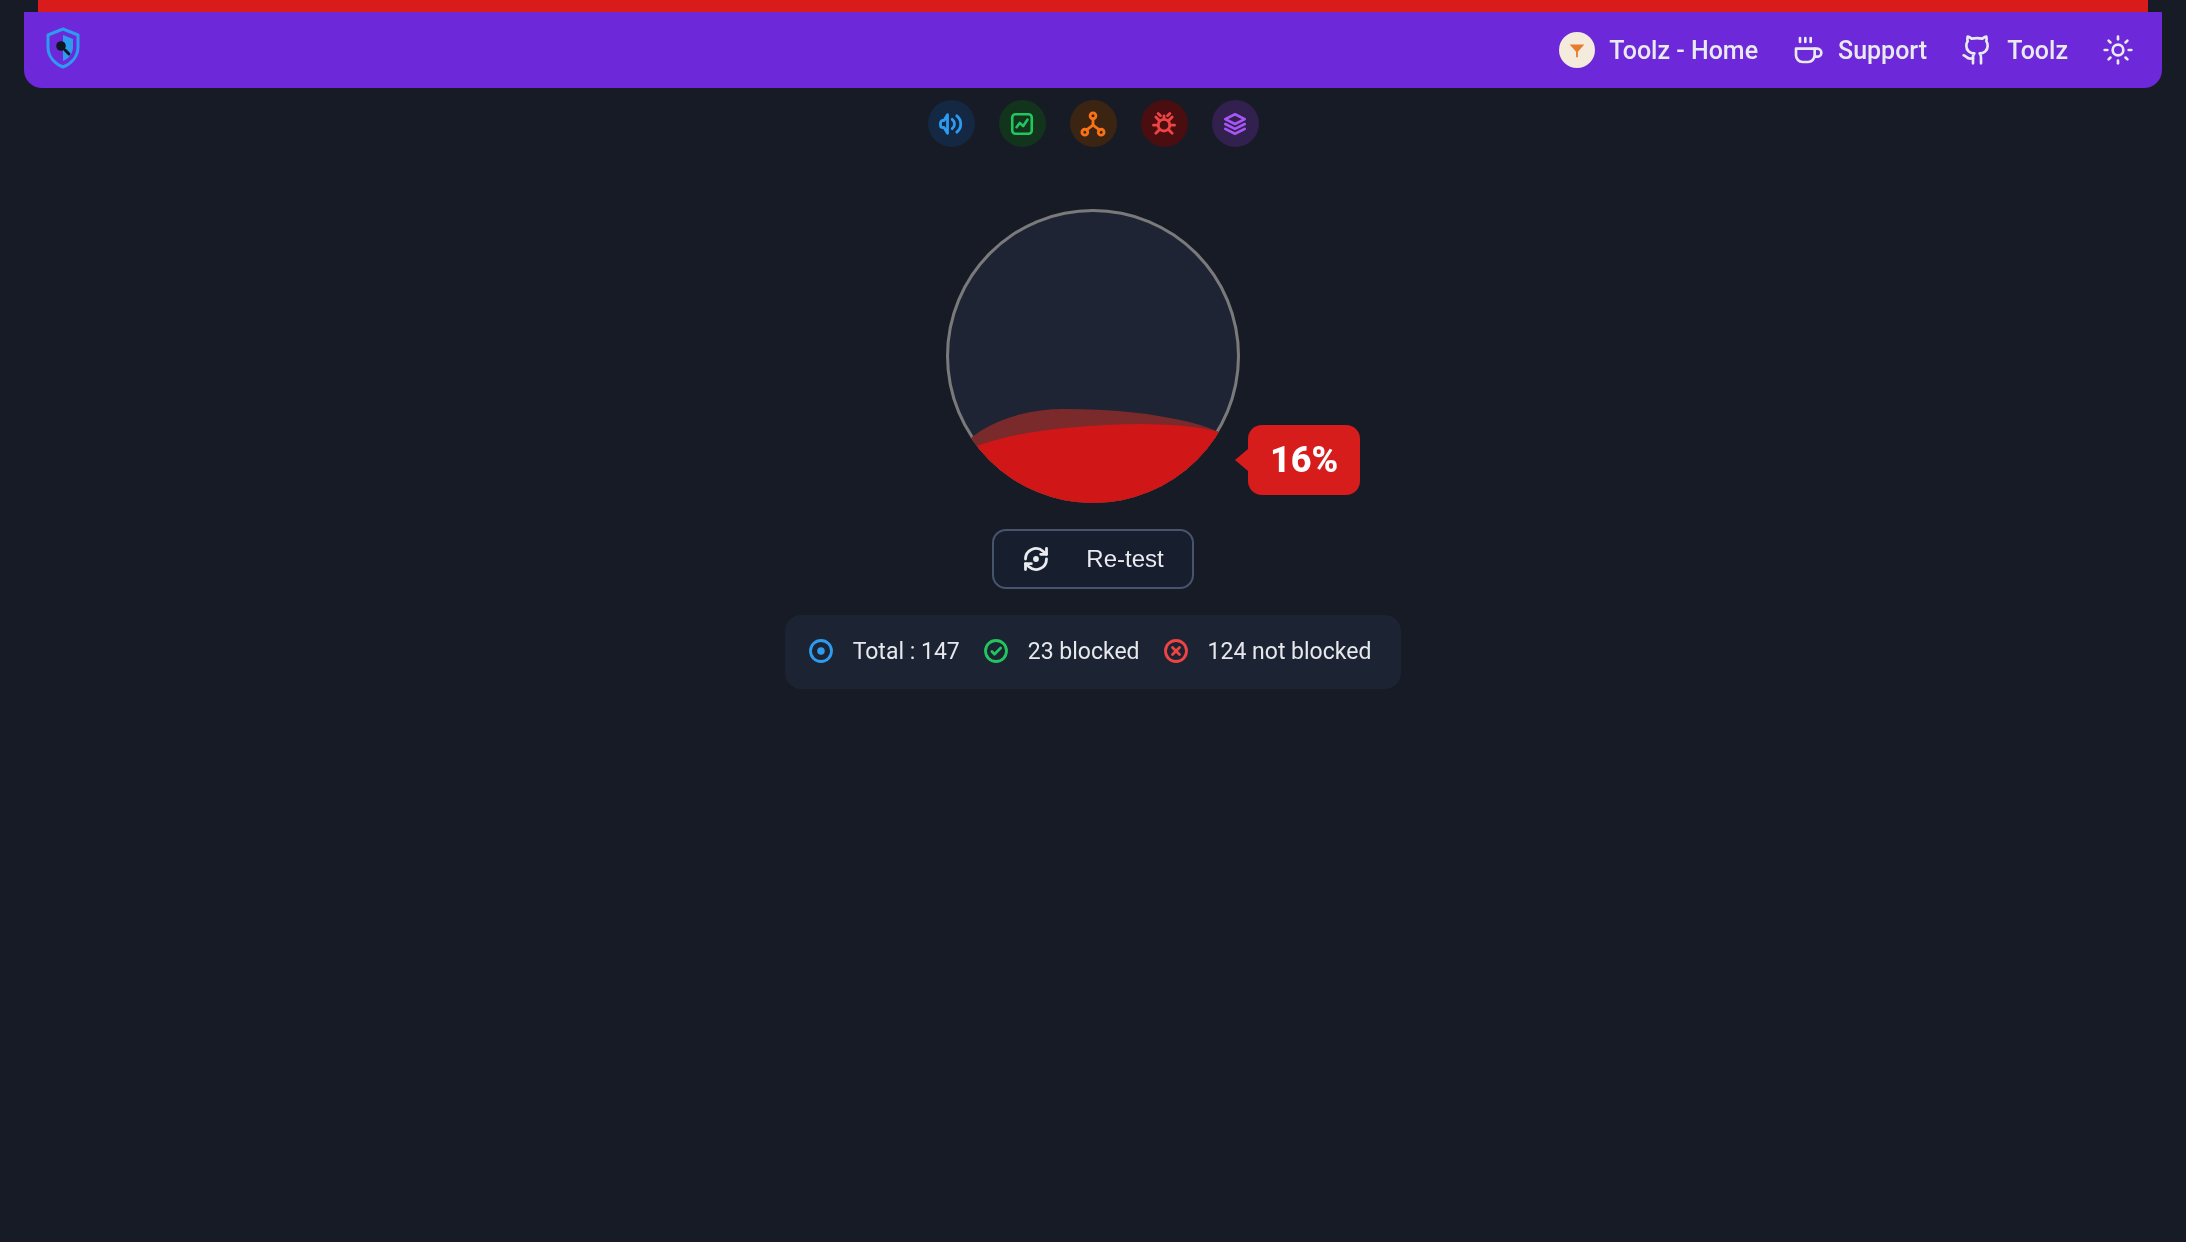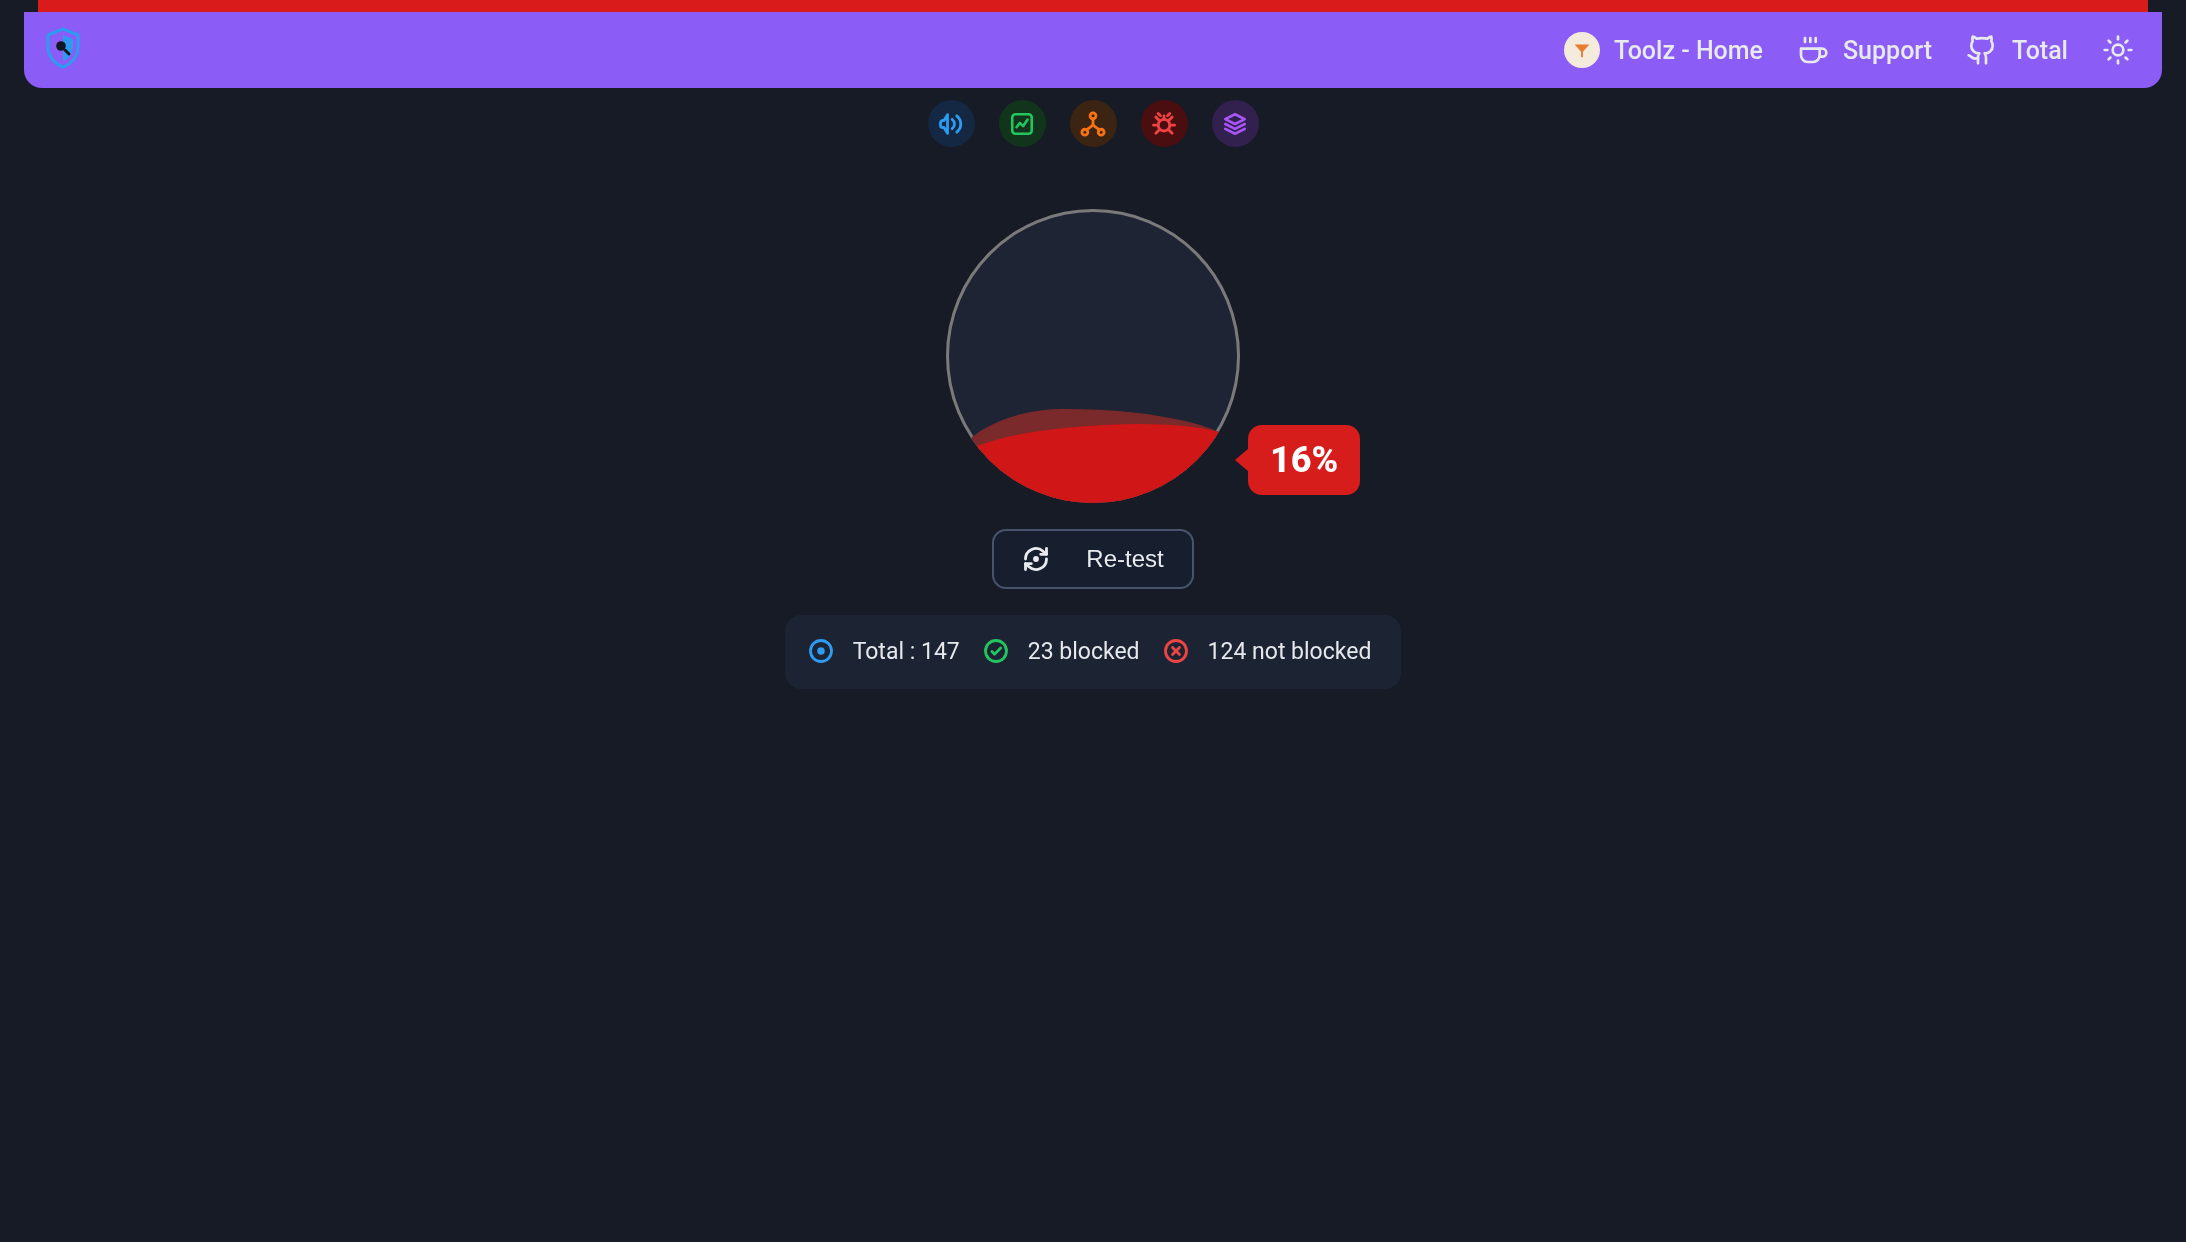--- a/index.html
+++ b/index.html
@@ -9,21 +9,21 @@
       color:#E5E7EB;
       min-height:100vh;
       overflow-x:hidden;
     }
     .red-bar {
       background:#DA1B1B;
       height:12px;
       margin:0 38px;
     }
     .navbar {
-      background:#8b5cf6;
+      background:#6d28d9;
       margin:0 24px 0 24px;
       border-radius:0 0 18px 18px;
       height:76px;
       display:flex;
       align-items:center;
       padding:0 28px 0 20px;
       text-align:right;
     }
     .logo-slot { flex:0 0 auto; }
     .spacer { flex:1; }
@@ -156,21 +156,21 @@
       <span>Support</span>
     </div>
 
     <div class="nav-link">
       <span class="icon-wrap">
         <svg width="32" height="32" viewBox="0 0 24 24" fill="none" stroke="#E8EAED" stroke-width="2" stroke-linecap="round" stroke-linejoin="round">
           <path d="M15 22v-4a4.8 4.8 0 0 0-1-3.5c3 0 6-2 6-5.5.08-1.25-.27-2.48-1-3.5.28-1.15.28-2.35 0-3.5 0 0-1 0-3 1.5-2.64-.5-5.36-.5-8 0C6 2 5 2 5 2c-.3 1.15-.3 2.35 0 3.5A5.4 5.4 0 0 0 4 9c0 3.5 3 5.5 6 5.5-.39.49-.68 1.05-.85 1.65-.17.6-.22 1.23-.15 1.85v4"></path>
           <path d="M9 18c-4.51 2-5-2-7-2"></path>
         </svg>
       </span>
-      <span>Total</span>
+      <span>Toolz</span>
     </div>
 
     <div class="nav-link" style="gap:0">
       <span class="icon-wrap">
         <svg width="32" height="32" viewBox="0 0 24 24" fill="none" stroke="#E8EAED" stroke-width="2" stroke-linecap="round">
           <circle cx="12" cy="12" r="4"></circle>
           <path d="M12 2v2"></path>
             <path d="M12 20v2"></path>
             <path d="M4.93 4.93l1.41 1.41"></path>
             <path d="M17.66 17.66l1.41 1.41"></path>

